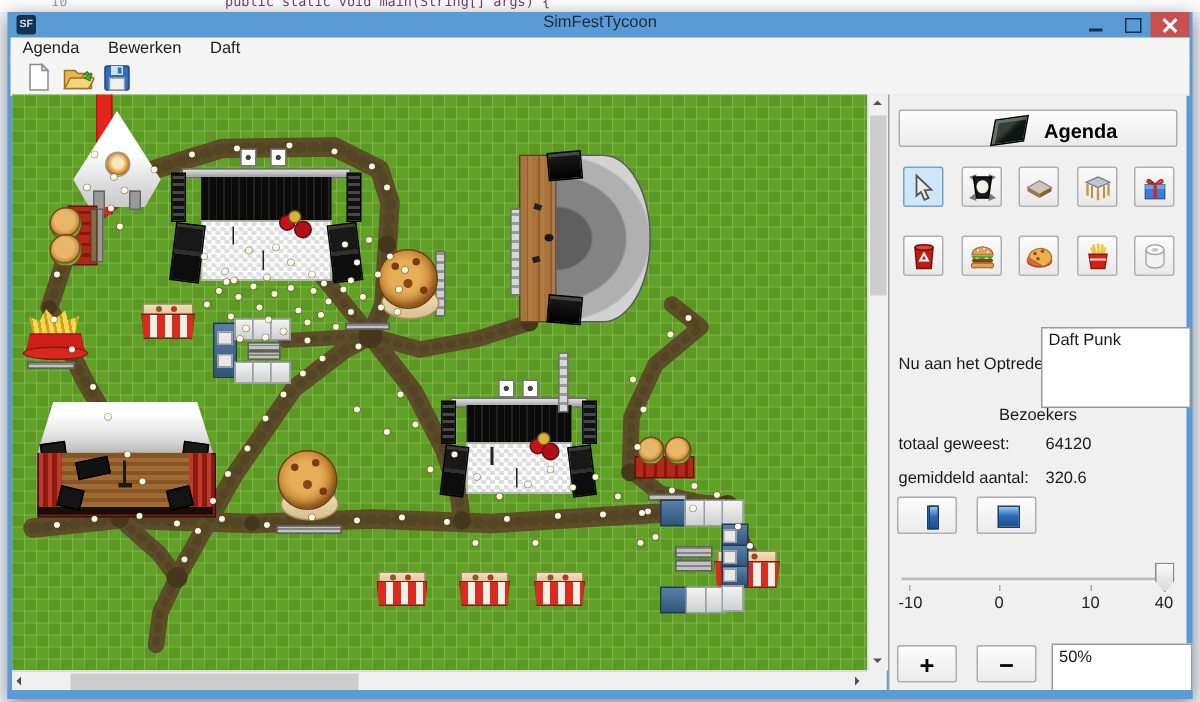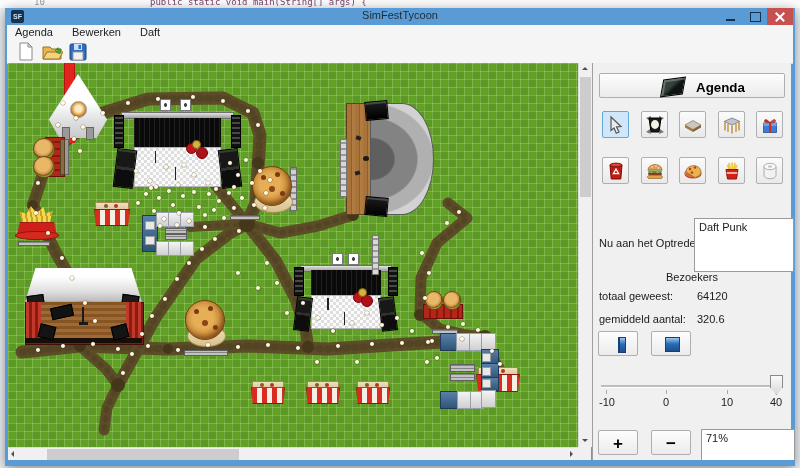--- a/index.html
+++ b/index.html
@@ -608,18 +608,18 @@
         <div class="tickmark" style="left:177px"></div>
         <span class="tick-label" style="left:9px">-10</span>
         <span class="tick-label" style="left:68px">0</span>
         <span class="tick-label" style="left:129px">10</span>
         <span class="tick-label" style="left:178px">40</span>
         <div class="thumb"></div>
       </div>
 
       <button class="btn zoombtn" style="left:5px;top:367px">+</button>
       <button class="btn zoombtn" style="left:58px;top:367px">−</button>
-      <div class="zoom-box">71%</div>
+      <div class="zoom-box">50%</div>
     </div>
 
     <div class="win-bottom"></div>
   </div>
 </div>
 
 </body></html>

